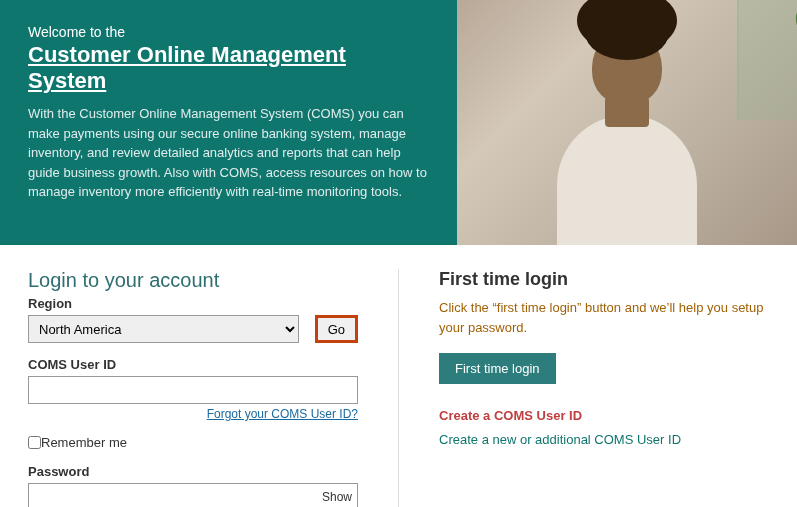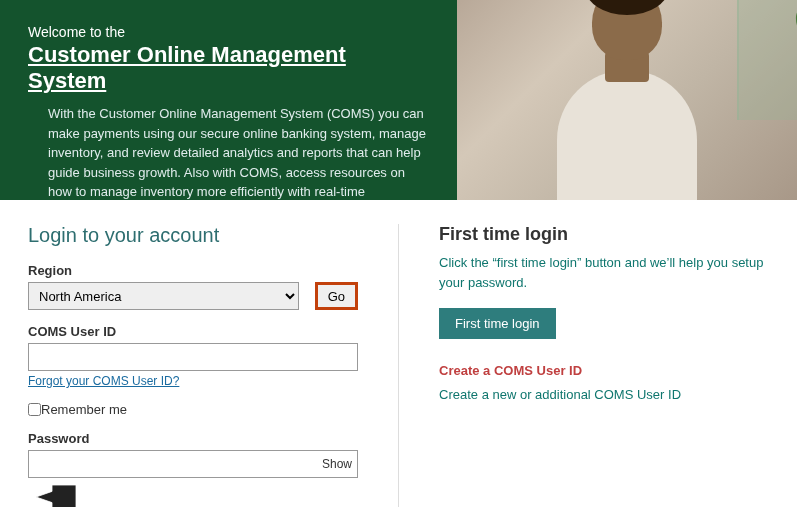--- a/index.html
+++ b/index.html
@@ -1,23 +1,23 @@
 <!DOCTYPE html>
 <html><head>
   <meta charset="utf-8">
   <style>
     * { box-sizing: border-box; margin: 0; padding: 0; }
     body { font-family: Arial, sans-serif; font-size: 14px; color: #333; background: #fff; width: 797px; }
 
     
     .banner {
       display: flex;
-      background: #14532d;
+      background: #0f766e;
       color: #fff;
-      height: 200px;
+      height: 245px;
       overflow: hidden;
     }
     .banner-text {
       flex: 1;
       padding: 24px 28px;
     }
     .banner-text .welcome-small {
       font-size: 14px;
       font-weight: normal;
       margin-bottom: 2px;
@@ -25,21 +25,20 @@
     .banner-text .title-large {
       font-size: 22px;
       font-weight: bold;
       margin-bottom: 10px;
       text-decoration: underline;
     }
     .banner-text .desc {
       font-size: 13px;
       line-height: 1.5;
       color: #e0ecec;
-      margin-left: 20px;
     }
     .banner-image {
       width: 340px;
       background: #c8bfb0;
       overflow: hidden;
       position: relative;
     }
     
     .banner-image-inner {
       width: 100%;
@@ -57,21 +56,21 @@
 
     
     .left-col {
       flex: 1;
       padding-right: 40px;
       border-right: 1px solid #ddd;
     }
     .left-col h2 {
       font-size: 20px;
       color: #2e6e70;
-      margin-bottom: 16px;
+      margin-bottom: 4px;
       font-weight: normal;
     }
 
     .form-group {
       margin-bottom: 14px;
     }
     .form-group label {
       display: block;
       font-weight: bold;
       font-size: 13px;
@@ -101,20 +100,21 @@
 
     .text-input {
       width: 100%;
       padding: 4px 6px;
       font-size: 13px;
       border: 1px solid #999;
       height: 28px;
     }
     .forgot-link {
       display: block;
+      text-align: right;
       font-size: 12px;
       color: #1a6ba0;
       text-decoration: underline;
       margin-top: 3px;
       cursor: pointer;
     }
     .remember-row {
       display: flex;
       align-items: center;
       margin-bottom: 14px;
@@ -165,21 +165,21 @@
     }
     .right-col .section-title {
       font-size: 18px;
       color: #333;
       font-weight: bold;
       margin-bottom: 8px;
     }
     .right-col .section-desc {
       font-size: 13px;
       line-height: 1.5;
-      color: #0f766e;
+      color: #a16207;
       margin-bottom: 16px;
     }
     .first-login-btn {
       display: inline-block;
       padding: 8px 16px;
       background: #2e7d7d;
       color: #fff;
       font-size: 13px;
       border: none;
       cursor: pointer;

